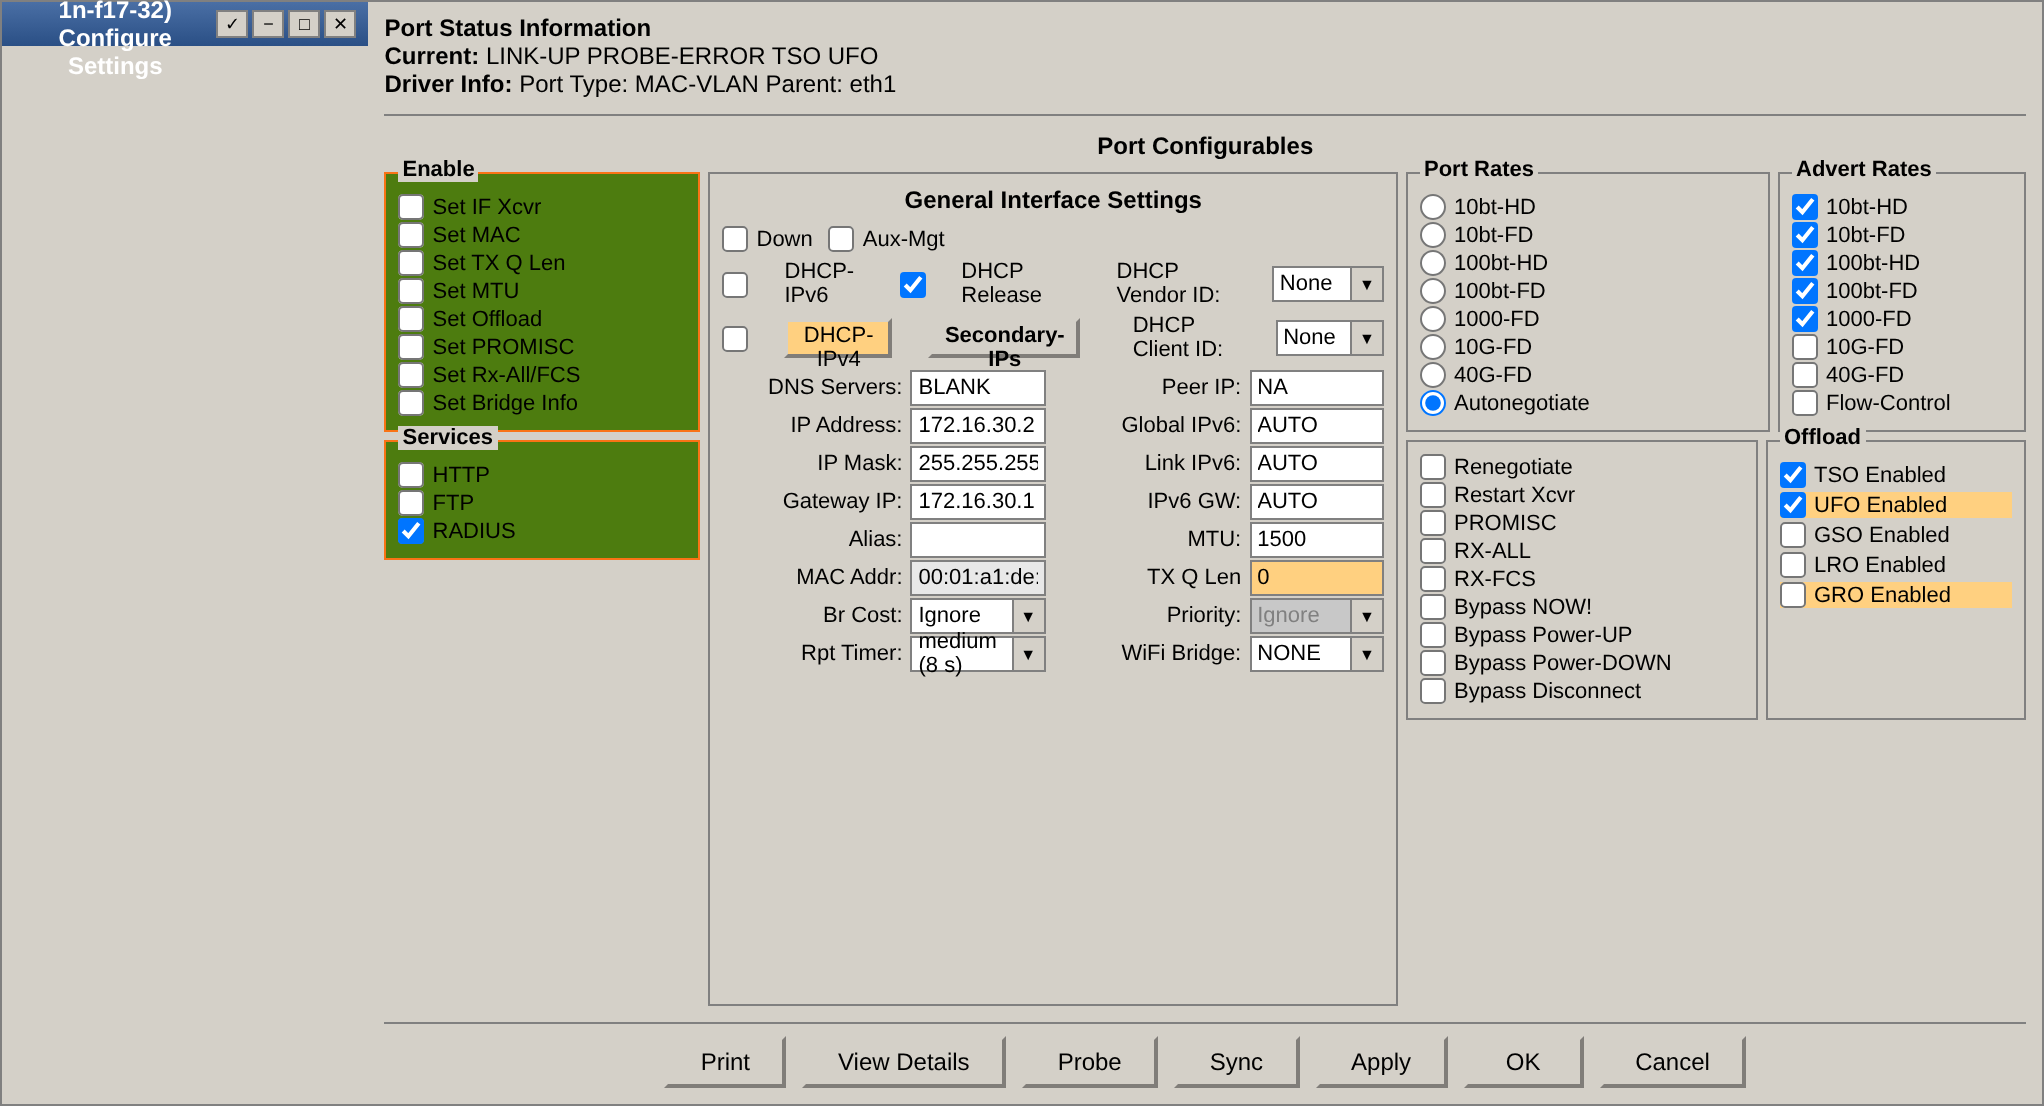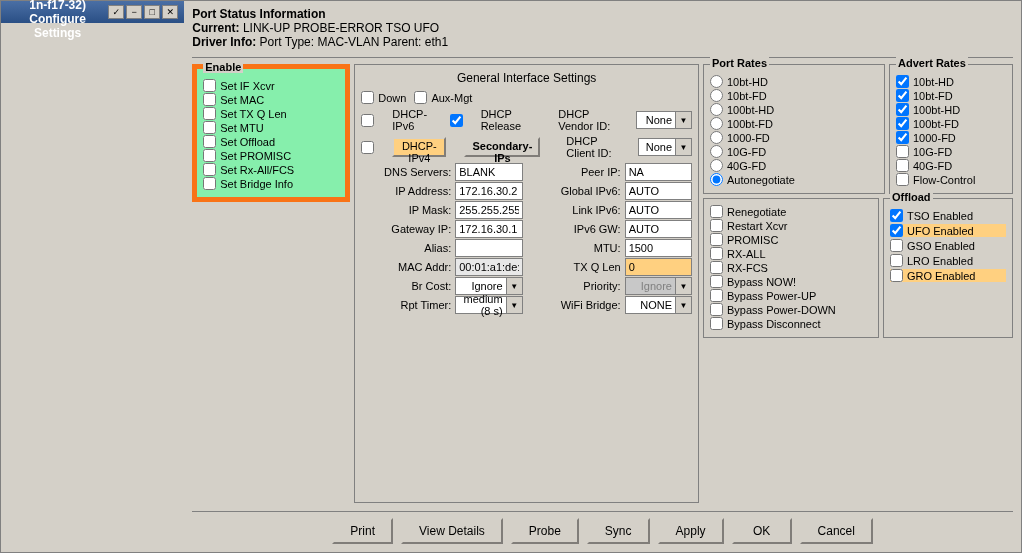--- a/index.html
+++ b/index.html
@@ -86,24 +86,24 @@
     }
     
     .left-panel {
       display: flex;
       flex-direction: column;
       gap: 4px;
       width: 158px;
       flex-shrink: 0;
     }
     .group-box {
-      border: 5px solid #f97316;
+      border: 1px solid #f97316;
       padding: 4px 6px 6px 6px;
       position: relative;
-      background: #86efac;
+      background: #4d7c0f;
     }
     .group-box-title {
       position: absolute;
       top: -8px;
       left: 6px;
       background: #d4d0c8;
       padding: 0 2px;
       font-size: 11px;
       font-weight: bold;
     }
@@ -121,21 +121,21 @@
     }
     
     .center-panel {
       flex: 1;
       border: 1px solid #808080;
       background: #d4d0c8;
       padding: 6px;
     }
     .center-title {
       text-align: center;
-      font-weight: normal;
+      font-weight: bold;
       font-size: 12px;
       margin-bottom: 6px;
     }
     .form-grid {
       display: grid;
       grid-template-columns: 1fr 1fr;
       gap: 2px 8px;
     }
     .form-row {
       display: flex;
@@ -294,21 +294,20 @@
       align-items: center;
       border: 1px solid #808080;
       background: white;
       height: 18px;
     }
     .select-text {
       flex: 1;
       padding: 0 3px;
       font-size: 11px;
       overflow: hidden;
-      text-align: right;
     }
     .select-arrow {
       width: 16px;
       height: 100%;
       background: #d4d0c8;
       border-left: 1px solid #808080;
       display: flex;
       align-items: center;
       justify-content: center;
       font-size: 8px;
@@ -337,20 +336,21 @@
       <div class="status-row">
         <strong>Current:</strong>
         <span>LINK-UP PROBE-ERROR TSO UFO</span>
       </div>
       <div class="status-row">
         <strong>Driver Info:</strong>
         <span>Port Type: MAC-VLAN   Parent: eth1</span>
       </div>
     </div>
     <hr class="divider">
+    <div class="port-configurables-title">Port Configurables</div>
 
     <div class="main-area">
 
       <div class="left-panel">
         <div class="group-box">
           <span class="group-box-title">Enable</span>
           <div style="margin-top:6px;">
             <div class="checkbox-item">
               <input type="checkbox" style="">
               <span>Set IF Xcvr</span>
@@ -375,20 +375,37 @@
               <input type="checkbox" style="">
               <span>Set PROMISC</span>
             </div>
             <div class="checkbox-item">
               <input type="checkbox" style="">
               <span>Set Rx-All/FCS</span>
             </div>
             <div class="checkbox-item">
               <input type="checkbox" style="">
               <span>Set Bridge Info</span>
+            </div>
+          </div>
+        </div>
+        <div class="group-box">
+          <span class="group-box-title">Services</span>
+          <div style="margin-top:6px;">
+            <div class="checkbox-item">
+              <input type="checkbox" style="">
+              <span>HTTP</span>
+            </div>
+            <div class="checkbox-item">
+              <input type="checkbox" style="">
+              <span>FTP</span>
+            </div>
+            <div class="checkbox-item">
+              <input type="checkbox" checked="" style="">
+              <span>RADIUS</span>
             </div>
           </div>
         </div>
       </div>
 
       <div class="center-panel">
         <div class="center-title">General Interface Settings</div>
 
         <div class="top-row">
           <div class="top-check">

